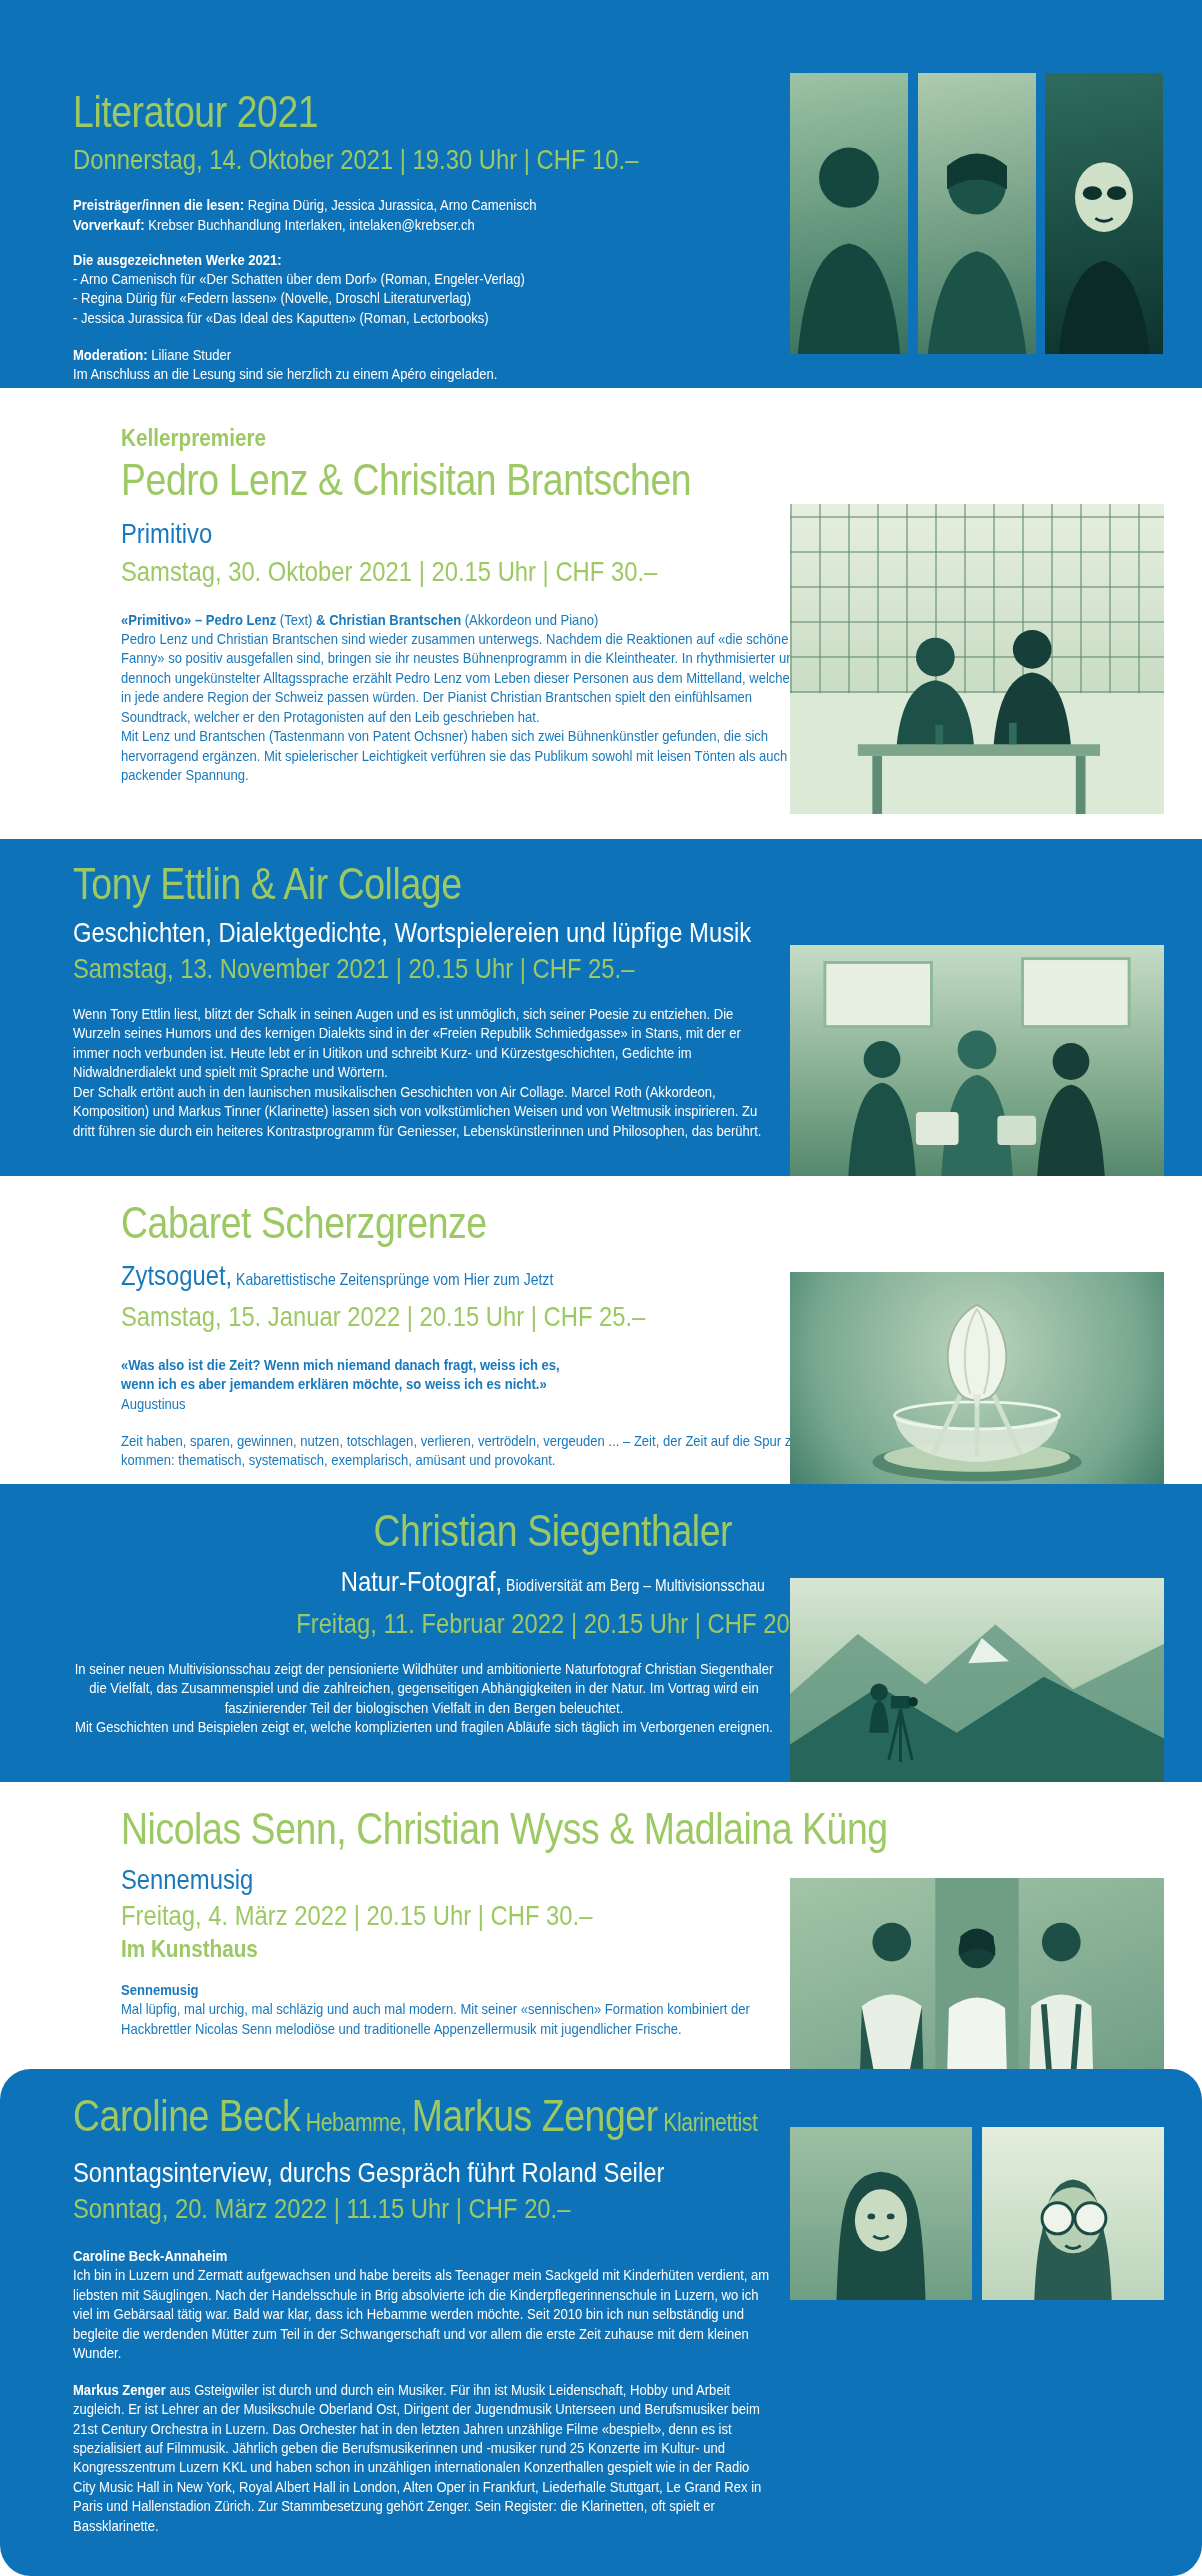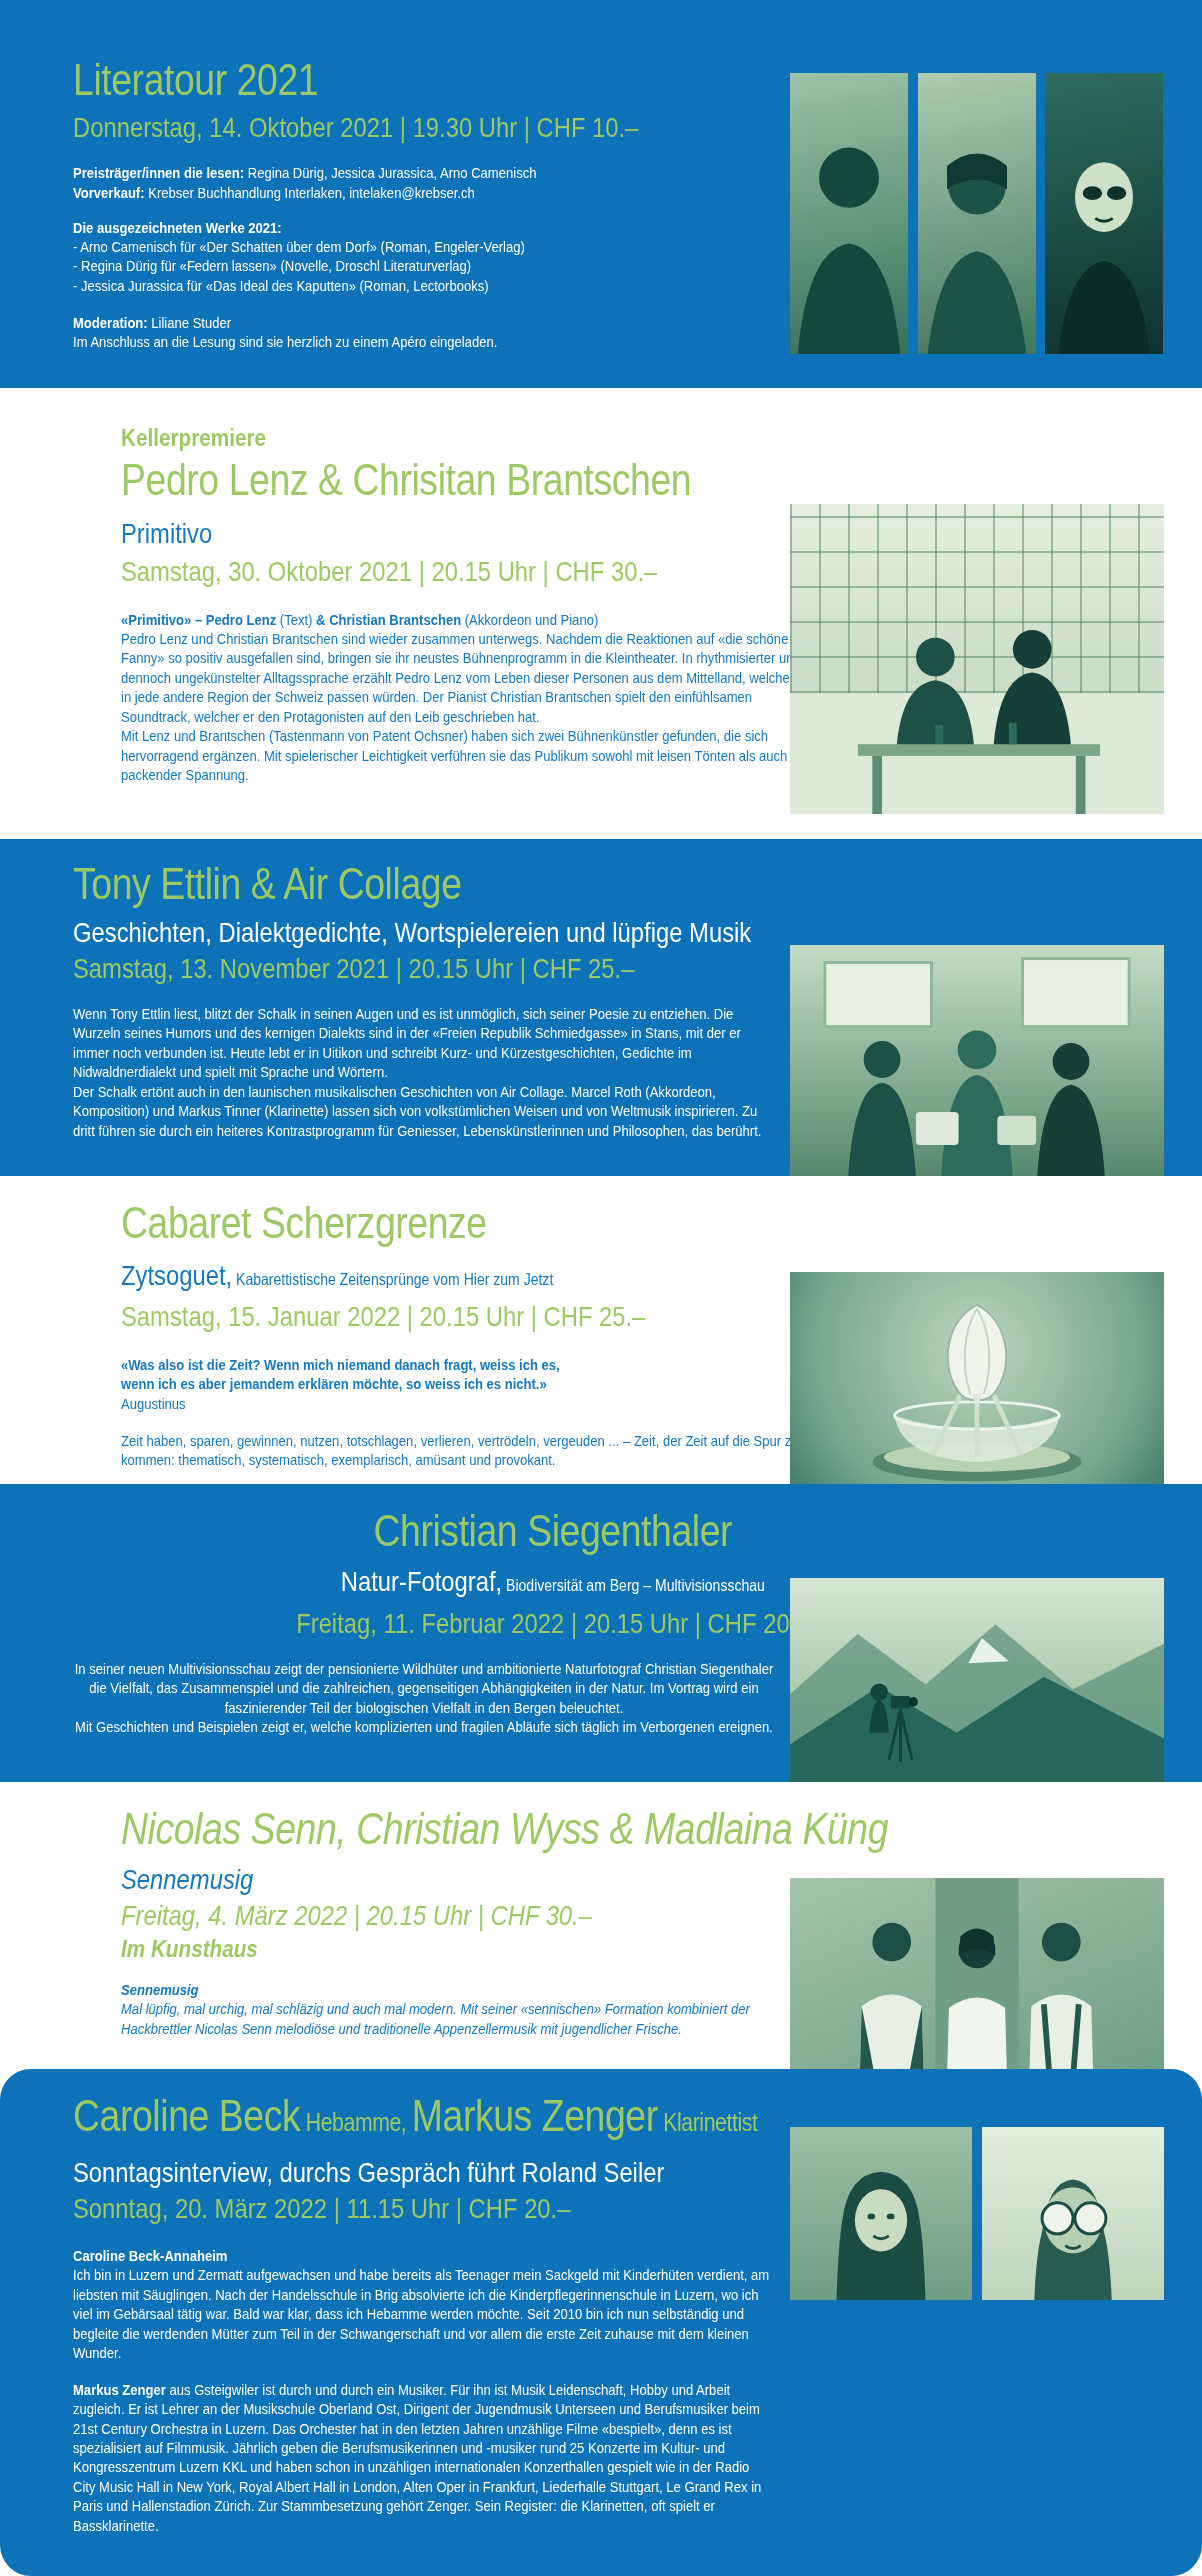--- a/index.html
+++ b/index.html
@@ -6,26 +6,26 @@
   html,body { width:1202px; }
   body { font-family:"Liberation Sans", sans-serif; background:#ffffff; }
   .page { width:1202px; height:2576px; position:relative; }
 
   .sec { position:relative; overflow:hidden; }
   .sec.blue { background:#0e72b8; }
   .sec.white { background:#ffffff;padding-left:48px; }
   .pad { padding-left:73px; }
 
   
-  .s1 { height:388px; padding-top:56px; }
+  .s1 { height:388px; padding-top:88px; }
   .s2 { height:451px; padding-top:37px; }
   .s3 { height:337px; padding-top:21px; }
   .s4 { height:308px; padding-top:23px; }
   .s5 { height:298px; padding-top:23px;text-align:center; }
-  .s6 { height:287px; padding-top:23px;font-style:italic; }
+  .s6 { height:287px; padding-top:23px; }
   .s7 { height:507px; padding-top:23px;border-radius:31px; }
 
   :root { --green:#9cc963; --tblue:#1879bd; }
 
   .h1 { font-size:44px; line-height:48px; font-weight:400; color:var(--green);
         white-space:nowrap; transform:scaleX(0.85); transform-origin:0 50%; letter-spacing:-0.5px; }
   .h1 .role { font-size:25px; }
 
   .kicker { font-size:23px; line-height:27px; font-weight:bold; color:var(--green);
             white-space:nowrap; transform:scaleX(0.9); transform-origin:0 50%; }

